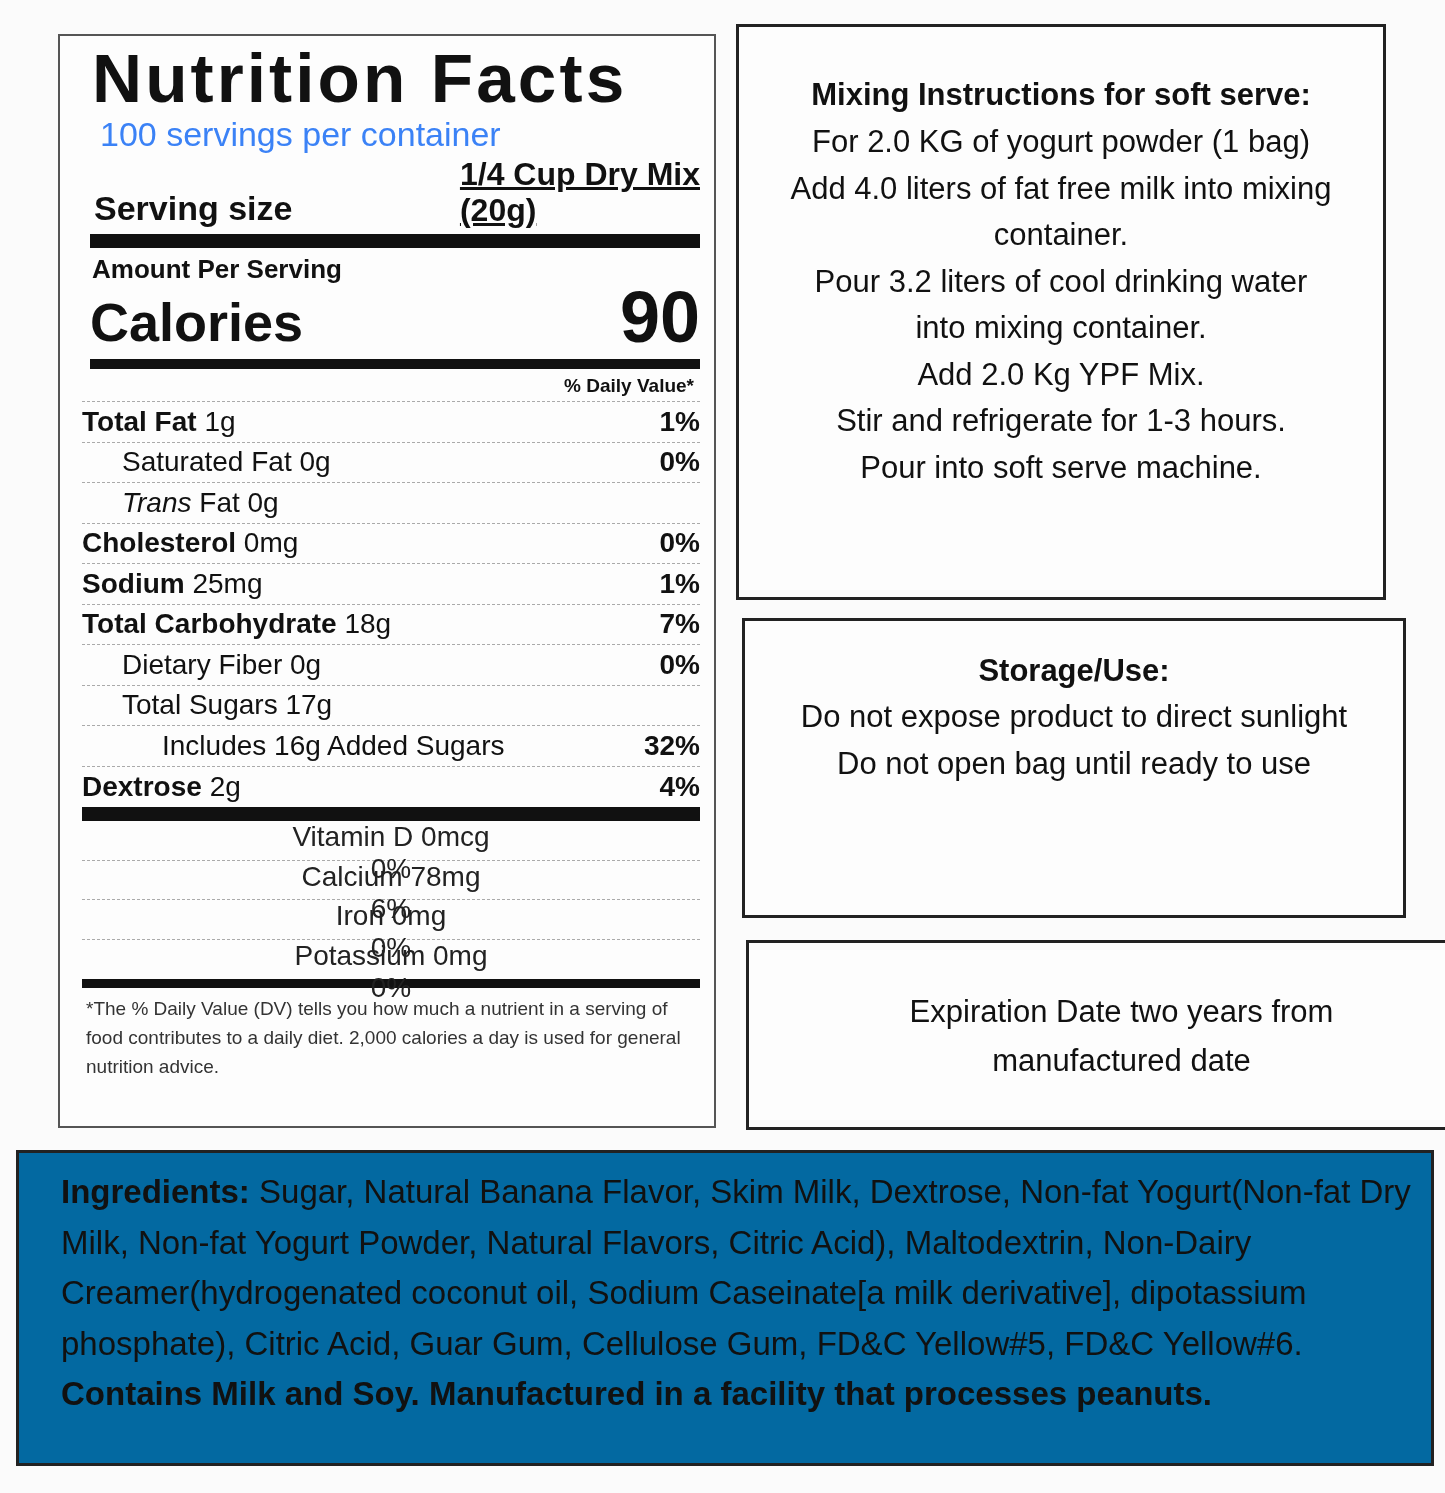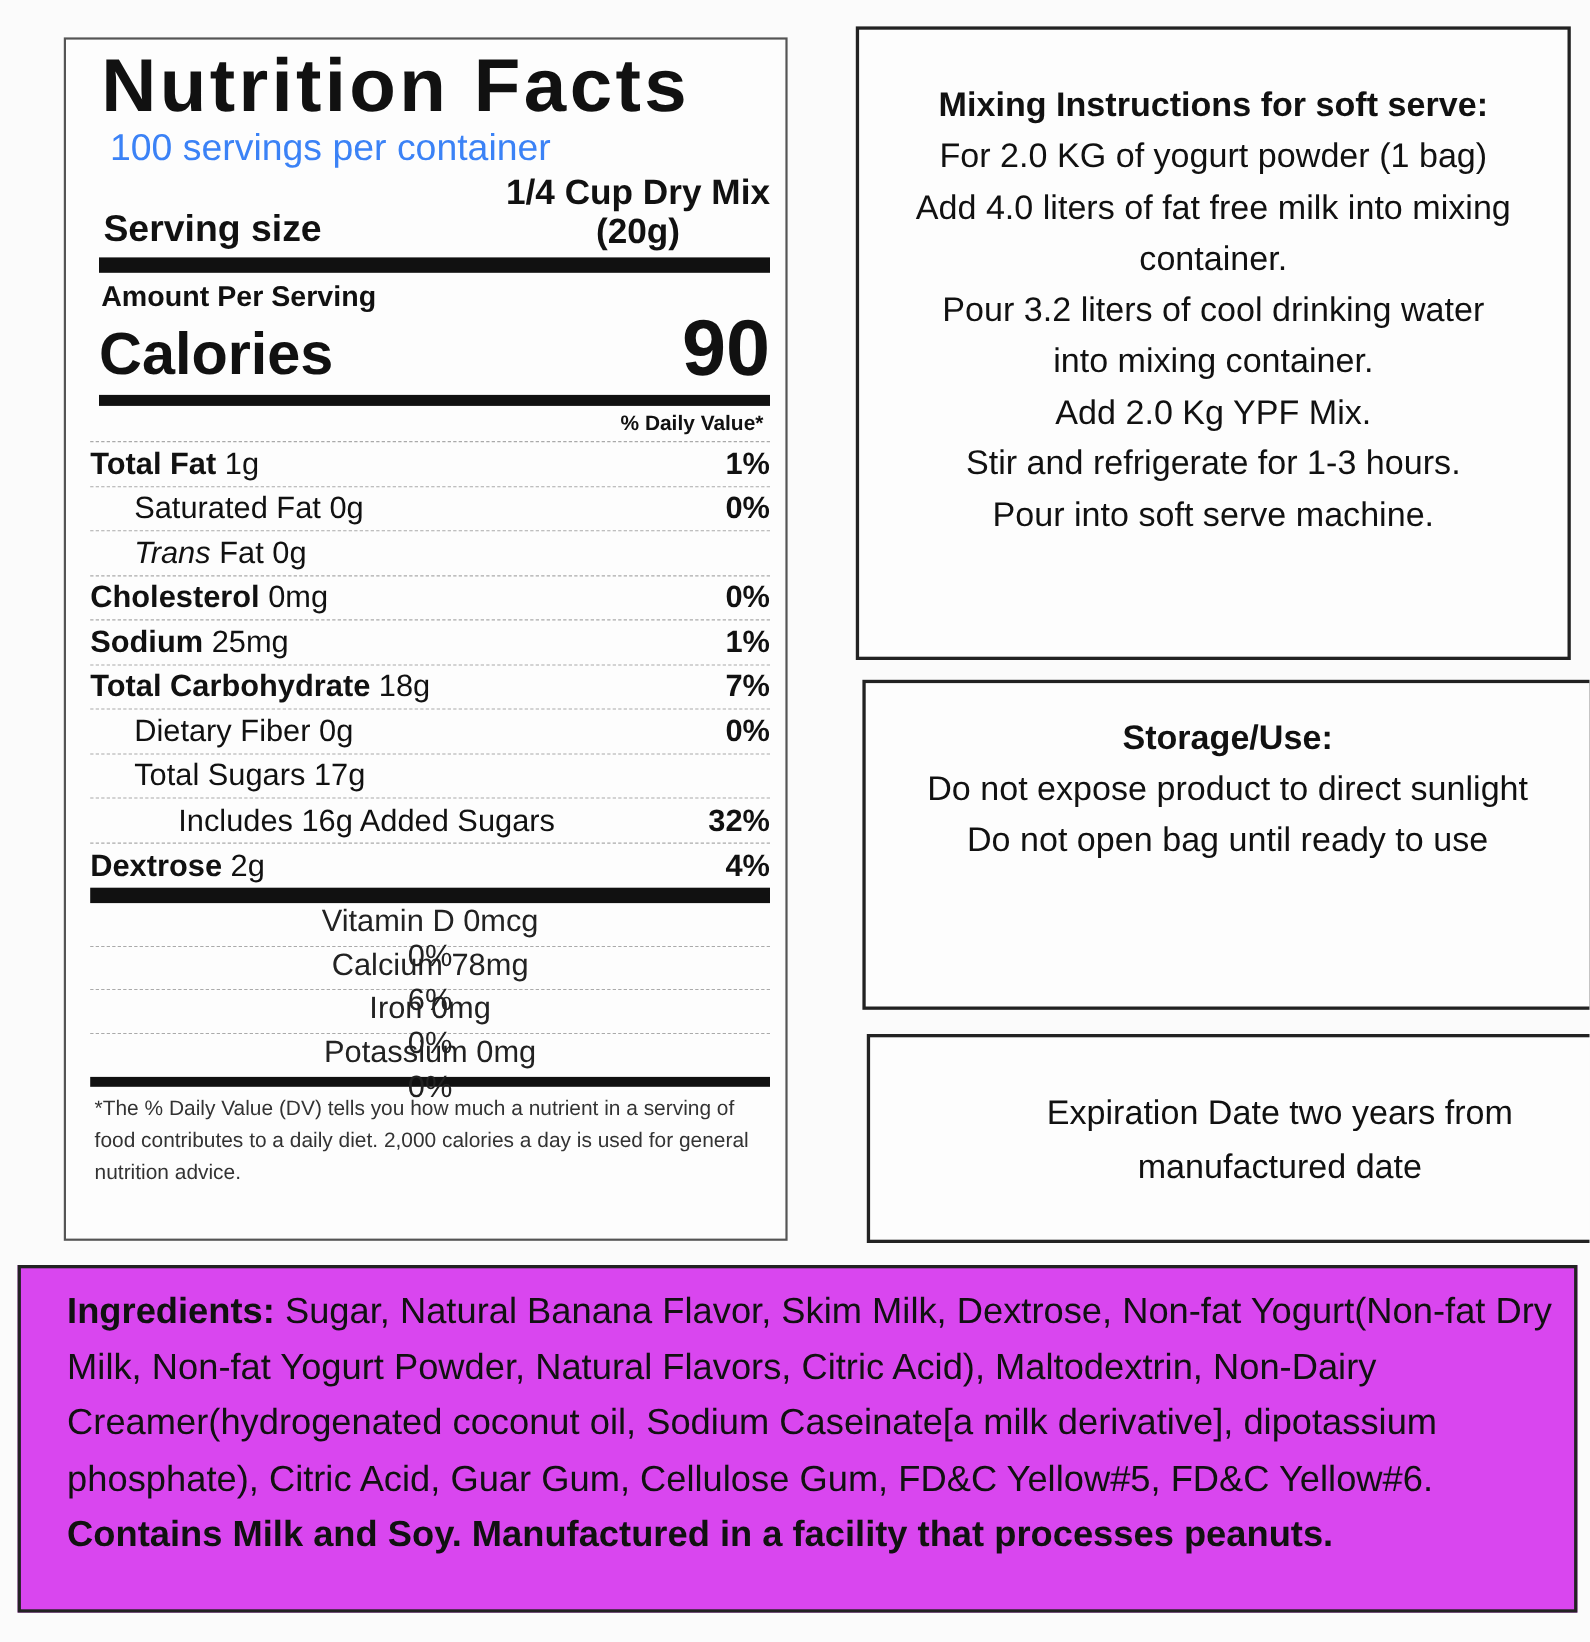--- a/index.html
+++ b/index.html
@@ -4,48 +4,48 @@
 <style>
   * { box-sizing: border-box; margin: 0; padding: 0; }
   html, body { width: 1445px; height: 1493px; background: #fbfbfb; overflow: hidden; }
   body { position: relative; font-family: "Liberation Sans", sans-serif; color: #111; }
 
   .nf { position: absolute; left: 58px; top: 34px; width: 658px; height: 1094px; border: 2px solid #555; padding: 6px 14px 10px 22px; background: #fdfdfd; }
   .nf-title { font-weight: bold; font-size: 68px; letter-spacing: 3px; line-height: 72px; margin-left: 10px; transform: scaleX(1.02); transform-origin: left; }
   .nf-servings { font-size: 34px; line-height: 40px; margin-left: 18px; color: #3b82f6; }
   .nf-size { display: flex; justify-content: space-between; align-items: flex-end; margin-top: 2px; padding: 0 0 6px 12px; }
   .nf-size-label { font-weight: bold; font-size: 34px; }
-  .nf-size-value { font-weight: bold; font-size: 32px; text-align: center; line-height: 36px; }
+  .nf-size-value { font-weight: bold; font-size: 32px; text-align: left; line-height: 36px; text-decoration: underline; }
   .bar-thick { height: 14px; background: #111; margin-left: 8px; }
   .bar-medium { height: 9px; background: #111; }
   .nf-aps { font-weight: bold; font-size: 26px; margin: 6px 0 0 10px; }
   .nf-cal { display: flex; justify-content: space-between; align-items: flex-end; margin: -4px 0 6px 8px; }
   .nf-cal-label { font-weight: bold; font-size: 54px; }
   .nf-cal-value { font-weight: bold; font-size: 72px; line-height: 72px; }
   .nf-dv-head { text-align: right; font-weight: bold; font-size: 19px; padding: 6px 6px 4px 0; border-bottom: 1px dashed #aaa; }
   .row { display: flex; justify-content: space-between; align-items: center; height: 40.5px; border-bottom: 1px dashed #aaa; font-size: 28px; }
   .row .pct { font-weight: bold; }
   .row b { font-weight: bold; }
   .ind1 { padding-left: 40px; gap: 24px; }
   .ind2 { padding-left: 80px; }
   .vrow { display: flex; justify-content: space-between; align-items: center; height: 39.5px; border-bottom: 1px dashed #aaa; font-size: 28px; color: #222; flex-direction: column; }
   .vrow:last-of-type { border-bottom: none; }
   .nf-foot { font-size: 19px; line-height: 29px; color: #333; margin-top: 6px; padding-left: 4px; }
 
-  .box { position: absolute; border: 3px solid #222; text-align: center; background: #fdfdfd; margin-left: 42px; }
+  .box { position: absolute; border: 3px solid #222; text-align: center; background: #fdfdfd; }
   .mix { left: 736px; top: 24px; width: 650px; height: 576px; padding-top: 50px; }
   .mix h2 { font-size: 31px; font-weight: bold; margin-bottom: 6px; }
   .mix p { font-size: 31px; line-height: 46.5px; }
   .store { left: 742px; top: 618px; width: 664px; height: 300px; padding-top: 32px; }
   .store h2 { font-size: 31px; font-weight: bold; margin-bottom: 4px; }
   .store p { font-size: 31px; line-height: 47px; }
   .exp { left: 746px; top: 940px; width: 751px; height: 190px; padding-top: 44px; }
   .exp p { font-size: 31px; line-height: 49px; }
 
-  .ing { position: absolute; left: 16px; top: 1150px; width: 1418px; height: 316px; border: 3px solid #222; padding: 14px 20px 0 42px; font-size: 33px; line-height: 50.5px; background: #d946ef; }
+  .ing { position: absolute; left: 16px; top: 1150px; width: 1418px; height: 316px; border: 3px solid #222; padding: 14px 20px 0 42px; font-size: 33px; line-height: 50.5px; background: #0369a1; }
   .ing b { font-weight: bold; }
   .ing .contains { font-weight: bold; }
 </style>
 </head>
 <body>
 
 <section class="nf">
   <div class="nf-title">Nutrition Facts</div>
   <div class="nf-servings">100 servings per container</div>
   <div class="nf-size">

